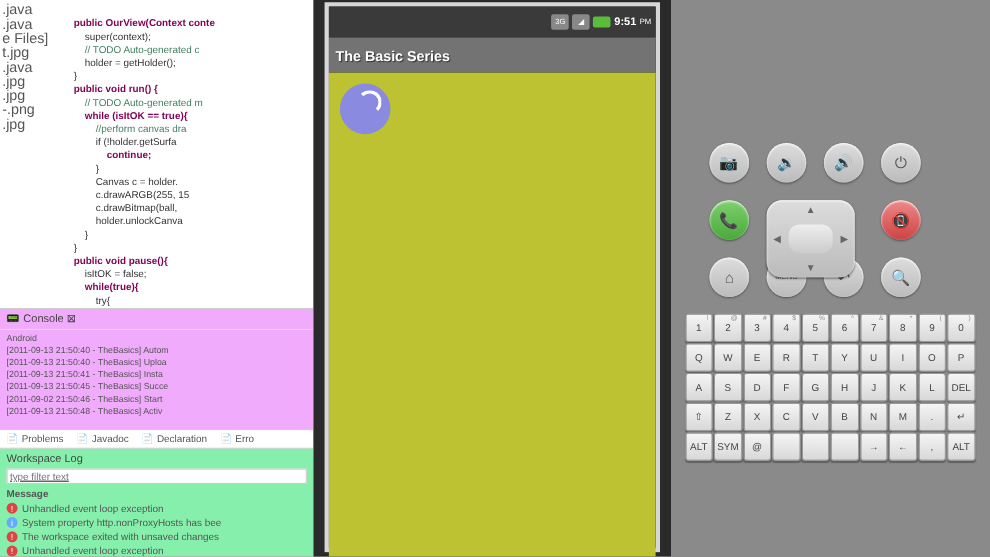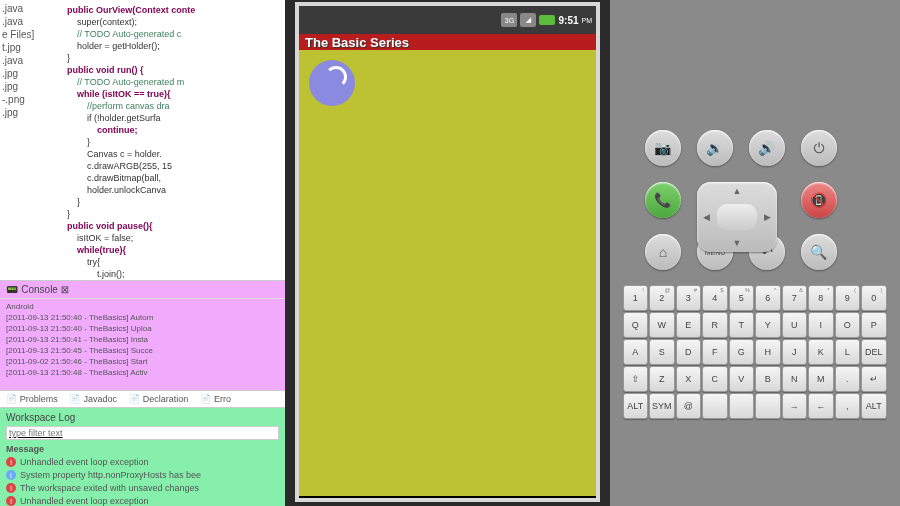--- a/index.html
+++ b/index.html
@@ -1,42 +1,42 @@
 <!DOCTYPE html>
 <html><head>
 <meta charset="utf-8">
 <style>
 * { margin:0; padding:0; box-sizing:border-box; font-family:Arial,Helvetica,sans-serif; }
 body { width:900px; height:506px; background:#8a8a8a; overflow:hidden; position:relative; }
 
 
 .ide { position:absolute; left:0; top:0; width:285px; height:506px; background:#fff; }
-.tree { position:absolute; left:0; top:0; width:65px; height:280px; background:#fff; font-size:10px; color:#555; padding:2px; line-height:13px; overflow:hidden; }
+.tree { position:absolute; left:0; top:0; width:65px; height:280px; background:#fff; font-size:13px; color:#555; padding:2px; line-height:13px; overflow:hidden; }
 .tree-item { white-space:nowrap; }
-.code { position:absolute; left:65px; top:0; width:220px; height:280px; padding:4px 2px; font-family:Consolas,monospace; font-size:9px; color:#333; line-height:12px; overflow:hidden; white-space:pre; }
+.code { position:absolute; left:65px; top:11px; width:220px; height:280px; padding:4px 2px; font-family:Consolas,monospace; font-size:9px; color:#333; line-height:12px; overflow:hidden; white-space:pre; }
 .code .kw { color:#7f0055; font-weight:bold; }
 .code .cm { color:#3f7f5f; }
 .console { position:absolute; left:0; top:280px; width:285px; height:110px; border-top:1px solid #ccc; background:#f0abfc; }
 .console-tab { padding:3px 6px; font-size:10px; color:#444; border-bottom:1px solid #ddd; }
 .console-body { padding:2px 6px; font-family:Consolas,monospace; font-size:8px; color:#555; line-height:11px; }
 .tabs-row { position:absolute; left:0; top:390px; width:285px; height:18px; border-top:1px solid #ccc; border-bottom:1px solid #ccc; display:flex; font-size:9px; color:#555; align-items:center; }
 .tabs-row span { padding:0 6px; }
 .workspace { position:absolute; left:0; top:408px; width:285px; height:98px; background:#86efac; padding:4px 6px; font-size:9px; color:#555; }
 .workspace .title { font-size:10px; color:#444; margin-bottom:3px; }
 .workspace input { width:100%; font-size:9px; padding:1px 2px; border:1px solid #ccc; margin-bottom:4px;text-decoration:underline; }
 .workspace .row { display:flex; align-items:center; margin:1px 0; line-height:12px; }
 .workspace .row .icon { width:10px; height:10px; border-radius:50%; margin-right:4px; display:inline-block; background:#d44; font-size:8px; text-align:center; color:#fff; }
 
 
 .phone { position:absolute; left:285px; top:0; width:325px; height:506px; background:#2a2a2a; display:flex; justify-content:center; padding-top:0; }
 .screen-outer { width:305px; height:500px; background:#000; border:4px solid #d7d7d7; position:relative; margin-top:2px; }
 .statusbar { height:22px; background:#3a3a3a; display:flex; align-items:center; justify-content:flex-end; padding:14px 4px; gap:3px; color:#fff; font-size:10px; }
 .statusbar .ico { width:16px; height:14px; background:#888; border-radius:2px; display:inline-flex; align-items:center; justify-content:center; font-size:7px; color:#fff; }
 .statusbar .bat { width:16px; height:10px; background:#5bbb3a; border-radius:2px; }
-.titlebar { height:16px; background:#b91c1c; color:#fff; font-size:13px; font-weight:bold; display:flex; align-items:center; padding-left:6px; text-shadow:1px 1px 1px #333; }
+.titlebar { height:32px; background:#737373; color:#fff; font-size:13px; font-weight:bold; display:flex; align-items:center; padding-left:6px; text-shadow:1px 1px 1px #333; }
 .canvas { position:relative; width:100%; height:calc(100% - 46px); background:#bcc231; }
 .ball { position:absolute; left:10px; top:10px; width:46px; height:46px; background:#8a8ae0; border-radius:50%; }
 .ball::after { content:""; position:absolute; right:8px; top:6px; width:16px; height:16px; border:3px solid #fff; border-left-color:transparent; border-bottom-color:transparent; border-radius:50%; }
 
 
 .controls { position:absolute; left:610px; top:0; width:290px; height:506px; background:#8a8a8a; }
 .btn-grid { position:absolute; left:35px; top:130px; display:grid; grid-template-columns:repeat(4,44px); grid-template-rows:repeat(3,44px); gap:8px; justify-content:center; }
 .circ { width:36px; height:36px; background:linear-gradient(#ddd,#bbb); border-radius:50%; box-shadow:inset 0 1px 2px #fff,0 1px 2px rgba(0,0,0,.4); display:flex; align-items:center; justify-content:center; font-size:14px; color:#555; cursor:pointer; }
 .circ.green { background:linear-gradient(#7ed06f,#4aa93a); color:#fff; }
 .circ.red { background:linear-gradient(#e88,#c44); color:#fff; }

